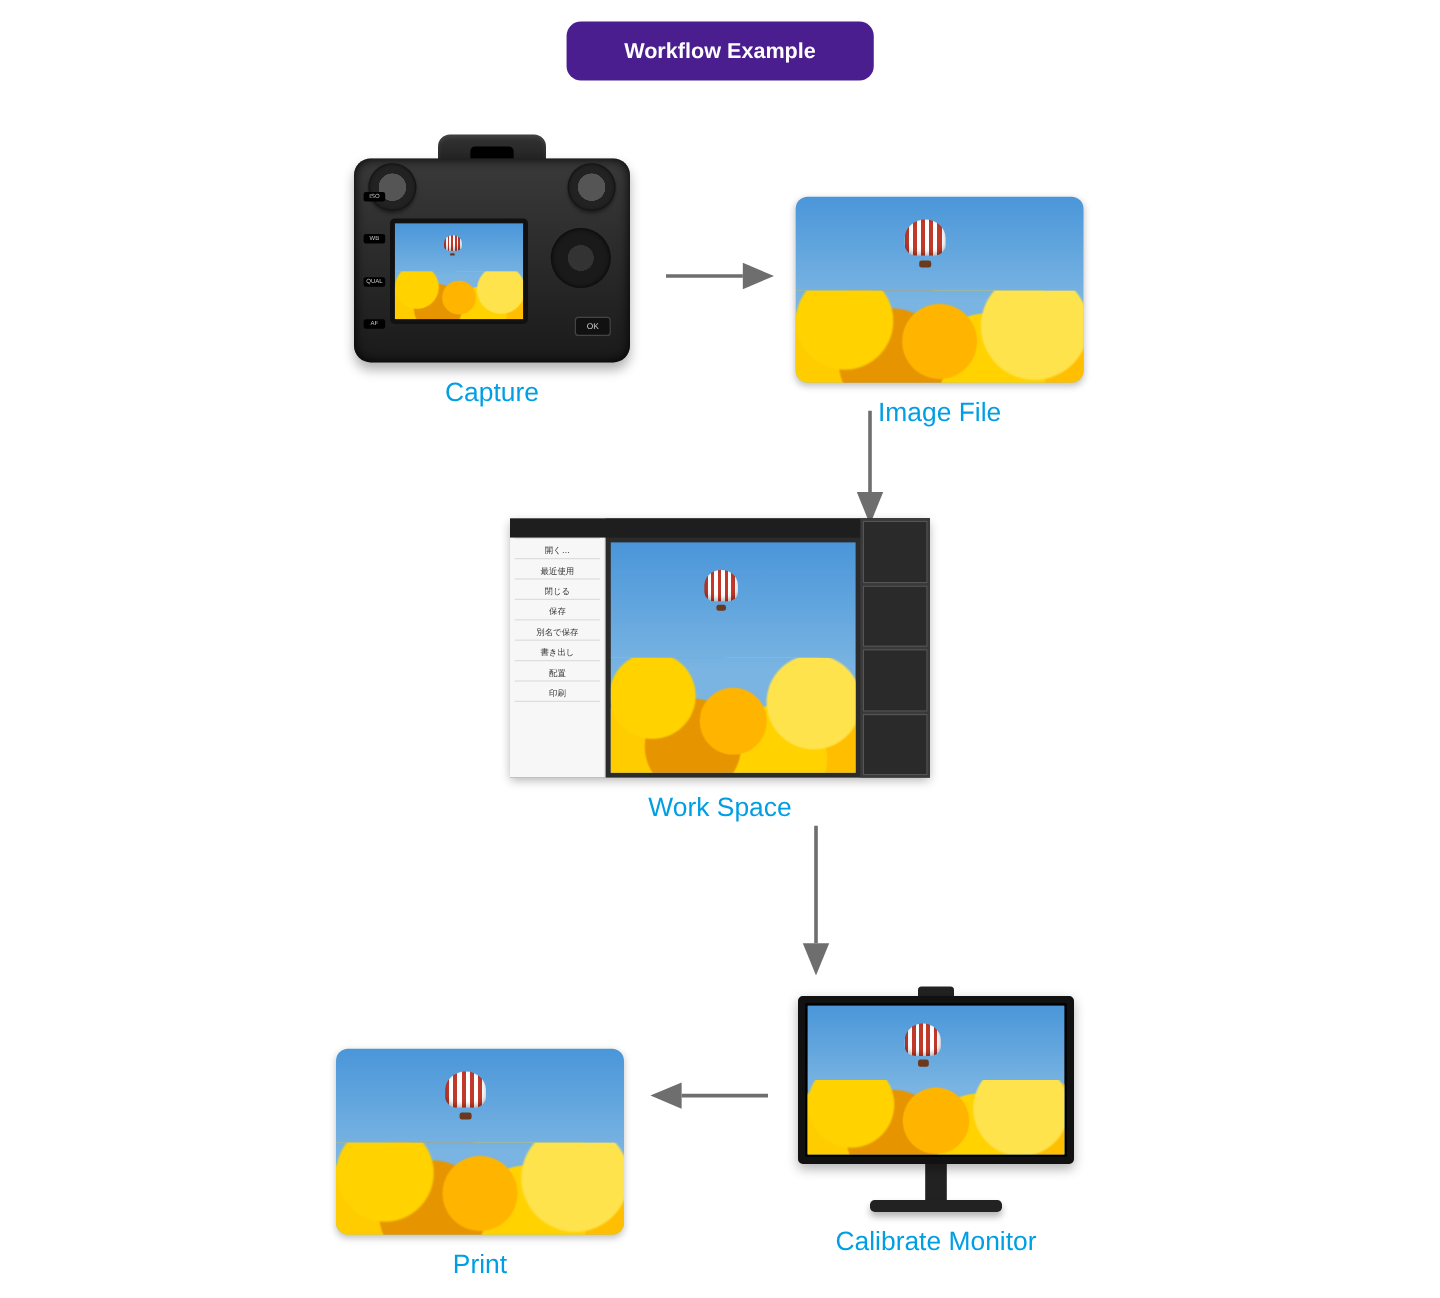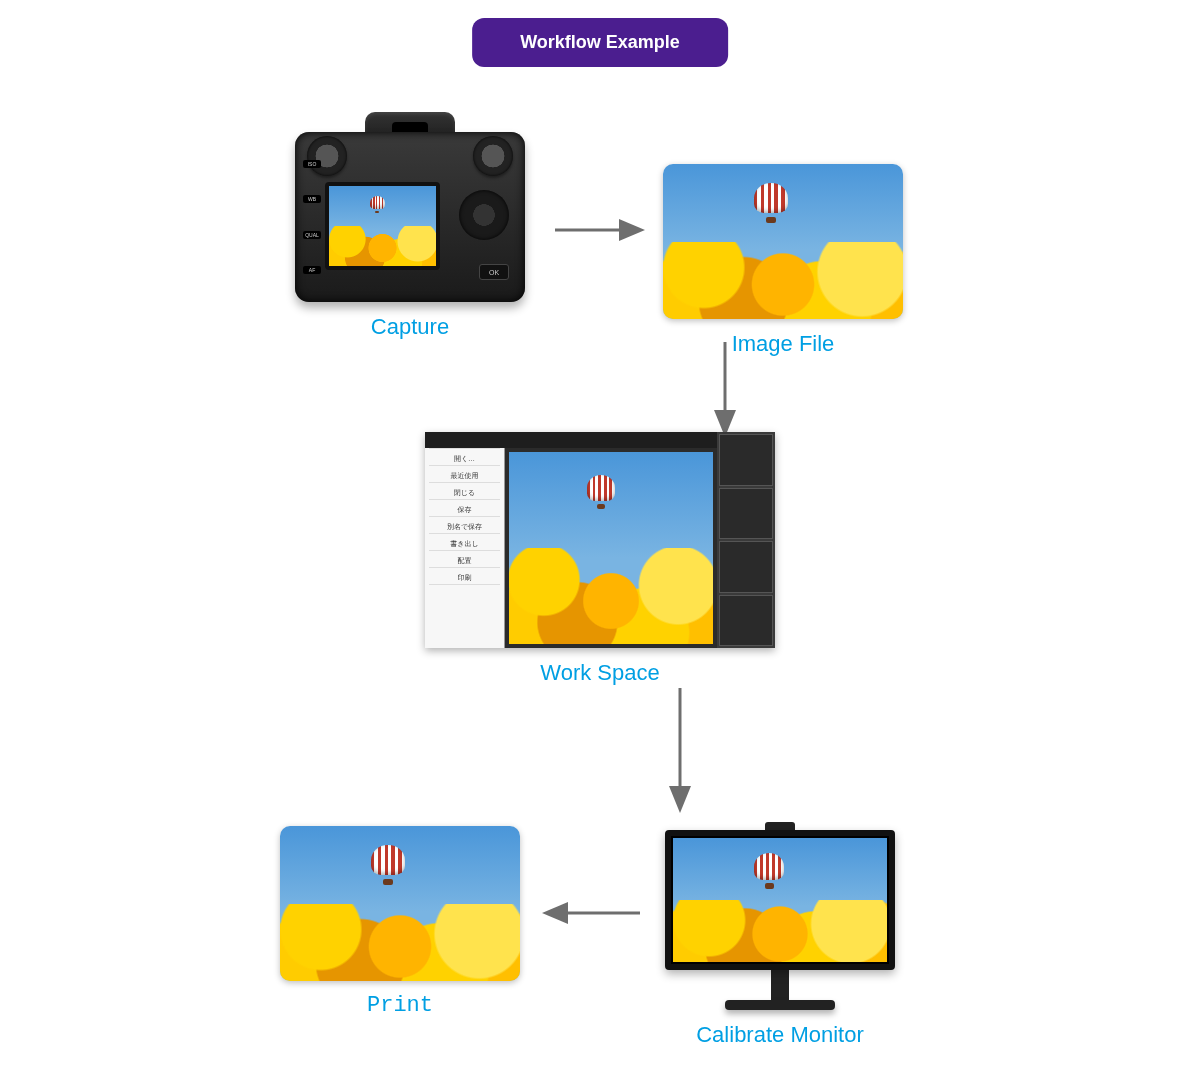--- a/index.html
+++ b/index.html
@@ -344,21 +344,21 @@
   <span class="caption">Calibrate Monitor</span>
 </div>
 
 <div class="arrow" style="left:540px; top:898px;">
   <svg width="100" height="30" viewBox="0 0 100 30">
     <line x1="100" y1="15" x2="28" y2="15" stroke="#6e6e6e" stroke-width="3"></line>
     <polygon points="28,4 2,15 28,26" fill="#6e6e6e"></polygon>
   </svg>
 </div>
 
-<div class="node" style="left:270px; top:826px; width:260px;font-family:Liberation Mono, monospace;">
+<div class="node" style="left:270px; top:874px; width:260px;">
   <div class="photo" style="width:240px;height:155px;margin:0 auto;">
     <div class="balloon">
       <div class="env"></div>
         <div class="basket"></div>
     </div>
     <div class="flowers"></div>
   </div>
   <span class="caption">Print</span>
 </div>
 

